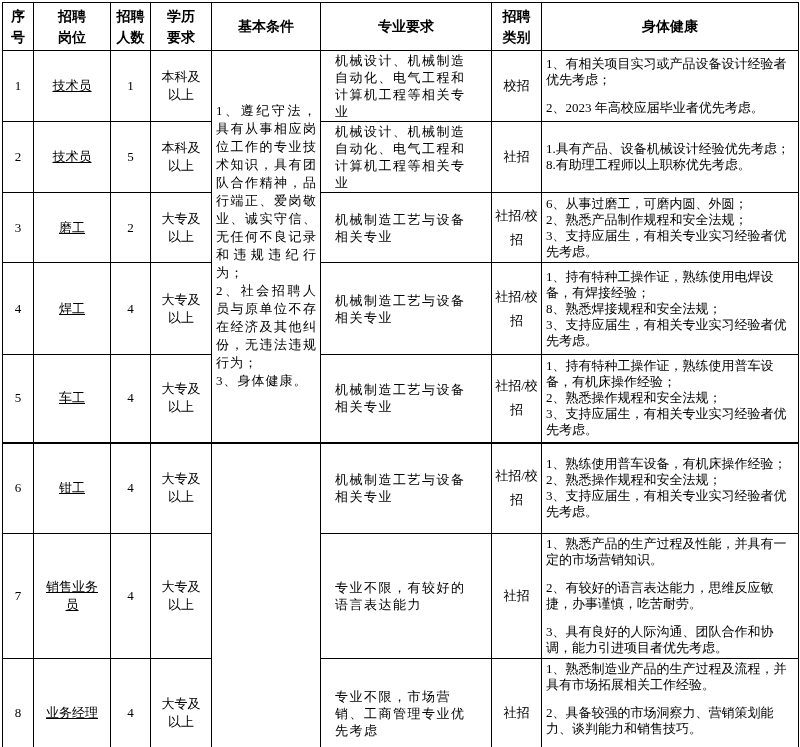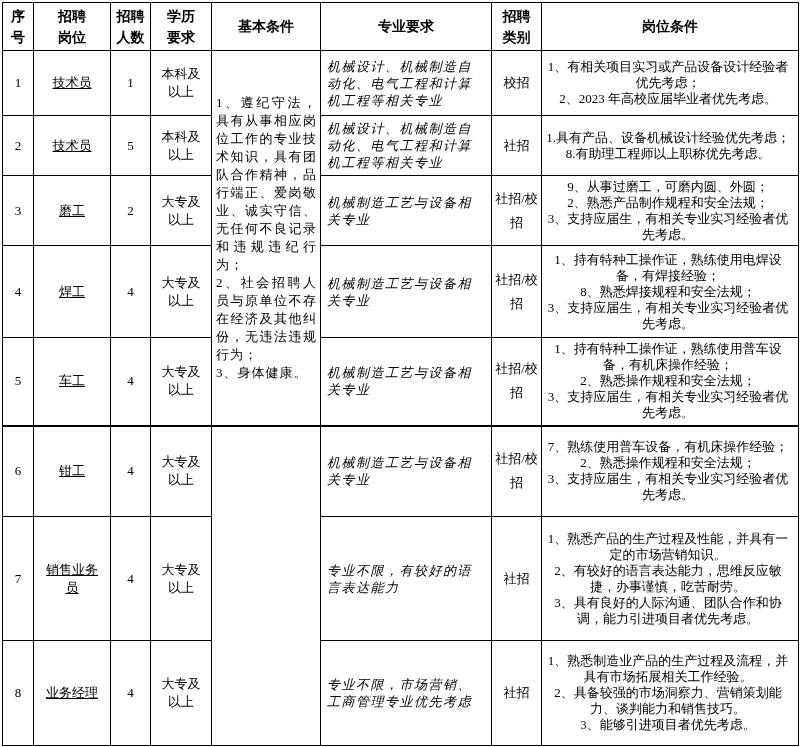--- a/index.html
+++ b/index.html
@@ -44,33 +44,32 @@
   td.basic {
     vertical-align: middle;
     text-align: justify;
     padding: 1px 3px 1px 4px;
     line-height: 18px;
     letter-spacing: 1px;
   }
   td.major {
     vertical-align: middle;
     text-align: left;
-    padding: 1px 6px;
+    padding: 1px 14px;
     line-height: 17px;
     letter-spacing: 1.5px;
-    font-style: italic;
   }
   td.cond {
     vertical-align: middle;
-    text-align: center;
+    text-align: left;
     padding: 2px 8px 2px 4px;
     line-height: 16px;
   }
   .p { margin: 0; }
-  td.spaced .p + .p { margin-top: 0; }
+  td.spaced .p + .p { margin-top: 12px; }
   tr.thick-top td { border-top: 2px solid #000; }
 </style>
 </head>
 <body>
 
 <table class="recruit">
   <colgroup>
     <col style="width:31px">
       <col style="width:77px">
       <col style="width:40px">
@@ -87,21 +86,21 @@
       <th>招聘
 岗位</th>
       <th>招聘
 人数</th>
       <th>学历
 要求</th>
       <th>基本条件</th>
       <th>专业要求</th>
       <th>招聘
 类别</th>
-      <th>岗位条件</th>
+      <th>身体健康</th>
     </tr>
   </thead>
   <tbody>
     <tr style="height:65px">
       <td class="c">1</td>
       <td class="c pos">技术员</td>
       <td class="c">1</td>
       <td class="c edu">本科及以上</td>
       <td class="basic" rowspan="5">
         <div class="p">1、遵纪守法，具有从事相应岗位工作的专业技术知识，具有团队合作精神，品行端正、爱岗敬业、诚实守信、无任何不良记录和违规违纪行为；</div>
@@ -128,21 +127,21 @@
       </td>
     </tr>
     <tr style="height:70px">
       <td class="c">3</td>
       <td class="c pos">磨工</td>
       <td class="c">2</td>
       <td class="c edu">大专及以上</td>
       <td class="major">机械制造工艺与设备相关专业</td>
       <td class="c cat">社招/校招</td>
       <td class="cond">
-        <div class="p">9、从事过磨工，可磨内圆、外圆；</div>
+        <div class="p">6、从事过磨工，可磨内圆、外圆；</div>
         <div class="p">2、熟悉产品制作规程和安全法规；</div>
         <div class="p">3、支持应届生，有相关专业实习经验者优先考虑。</div>
       </td>
     </tr>
     <tr style="height:92px">
       <td class="c">4</td>
       <td class="c pos">焊工</td>
       <td class="c">4</td>
       <td class="c edu">大专及以上</td>
       <td class="major">机械制造工艺与设备相关专业</td>
@@ -168,21 +167,21 @@
     </tr>
     <tr style="height:91px" class="thick-top">
       <td class="c">6</td>
       <td class="c pos">钳工</td>
       <td class="c">4</td>
       <td class="c edu">大专及以上</td>
       <td class="basic" rowspan="3"></td>
       <td class="major">机械制造工艺与设备相关专业</td>
       <td class="c cat">社招/校招</td>
       <td class="cond">
-        <div class="p">7、熟练使用普车设备，有机床操作经验；</div>
+        <div class="p">1、熟练使用普车设备，有机床操作经验；</div>
         <div class="p">2、熟悉操作规程和安全法规；</div>
         <div class="p">3、支持应届生，有相关专业实习经验者优先考虑。</div>
       </td>
     </tr>
     <tr style="height:124px">
       <td class="c">7</td>
       <td class="c pos">销售业务员</td>
       <td class="c">4</td>
       <td class="c edu">大专及以上</td>
       <td class="major">专业不限，有较好的语言表达能力</td>

